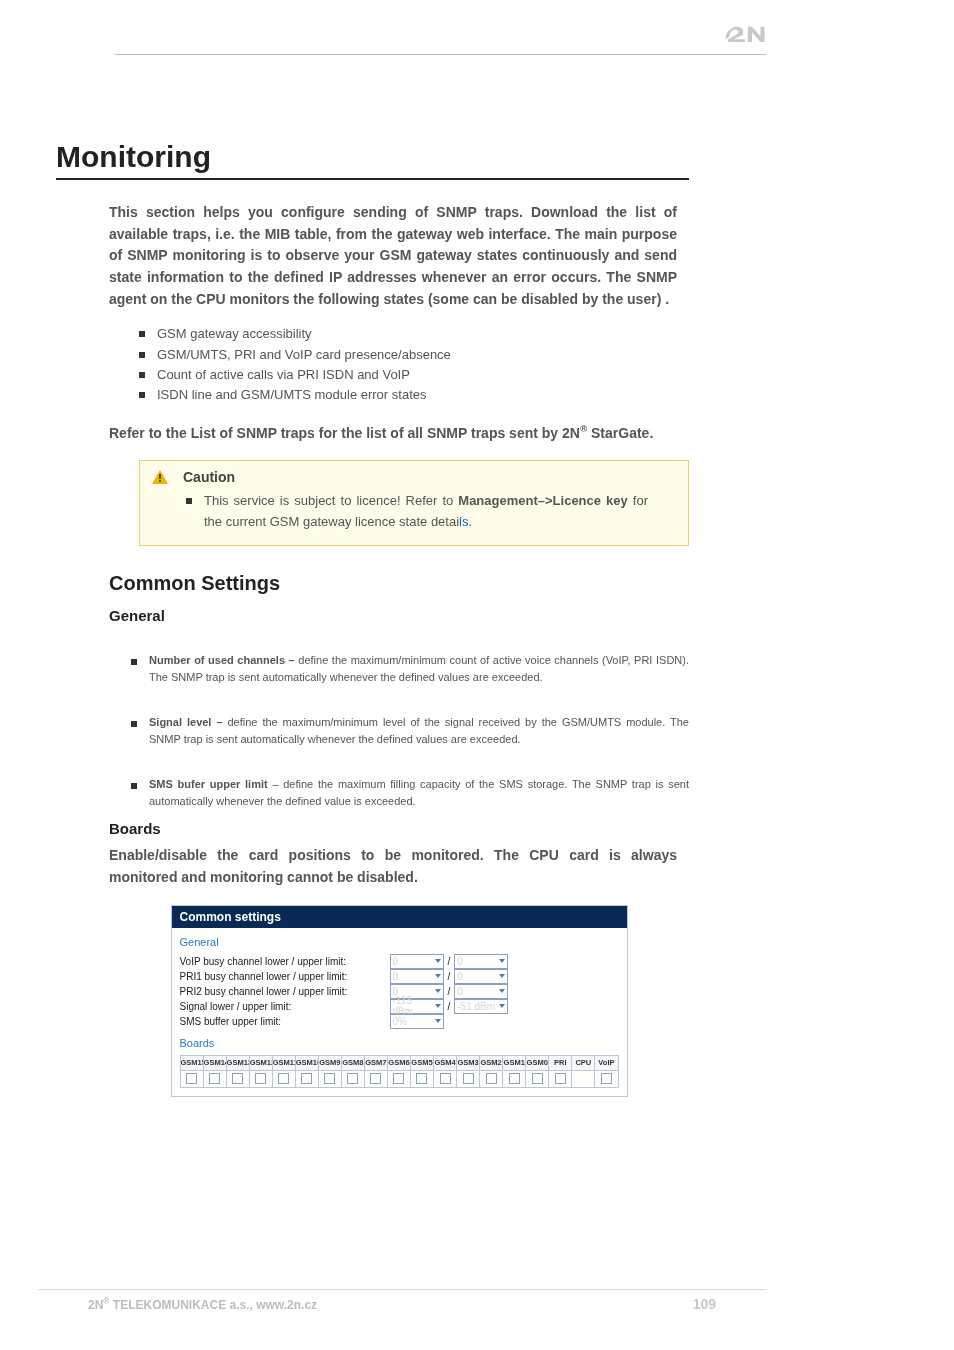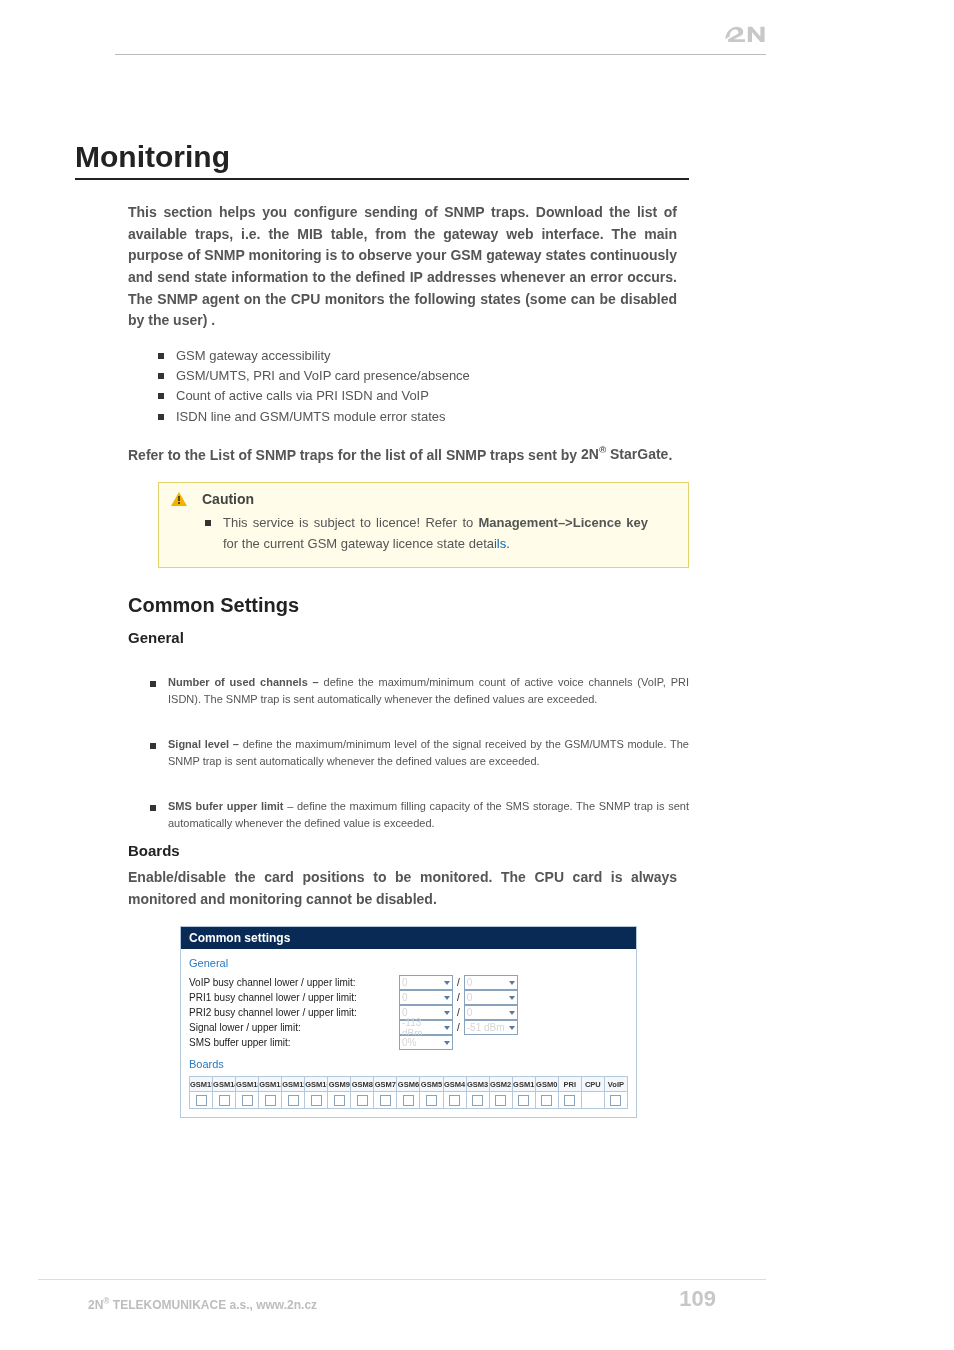--- a/index.html
+++ b/index.html
@@ -11,21 +11,21 @@
     font-family: Verdana, Geneva, sans-serif;
     color: #333;
     background: #fff;
     position: relative;
   }
   .page {
     width: 804px;
     height: 1350px;
     position: relative;
     box-sizing: border-box;
-    padding: 60px 115px 0 75px;
+    padding: 60px 115px 0 56px;
   }
   .logo {
     position: absolute;
     top: 22px;
     right: 38px;
     width: 42px;
     height: 22px;
   }
   .logo svg { width: 100%; height: 100%; }
   .top-rule {
@@ -251,21 +251,21 @@
     display: flex;
     justify-content: space-between;
     align-items: flex-end;
     color: #bdbdbd;
     font-size: 12px;
     border-top: 1px solid #ddd;
     margin: 0 38px;
     padding-top: 6px;
   }
   .footer .pageno {
-    font-size: 22px;
+    font-size: 14px;
     font-weight: bold;
     color: #c7c7c7;
   }
 </style>
 </head>
 <body>
 
 <div class="page">
   <div class="logo">
     <svg viewBox="0 0 60 30">

